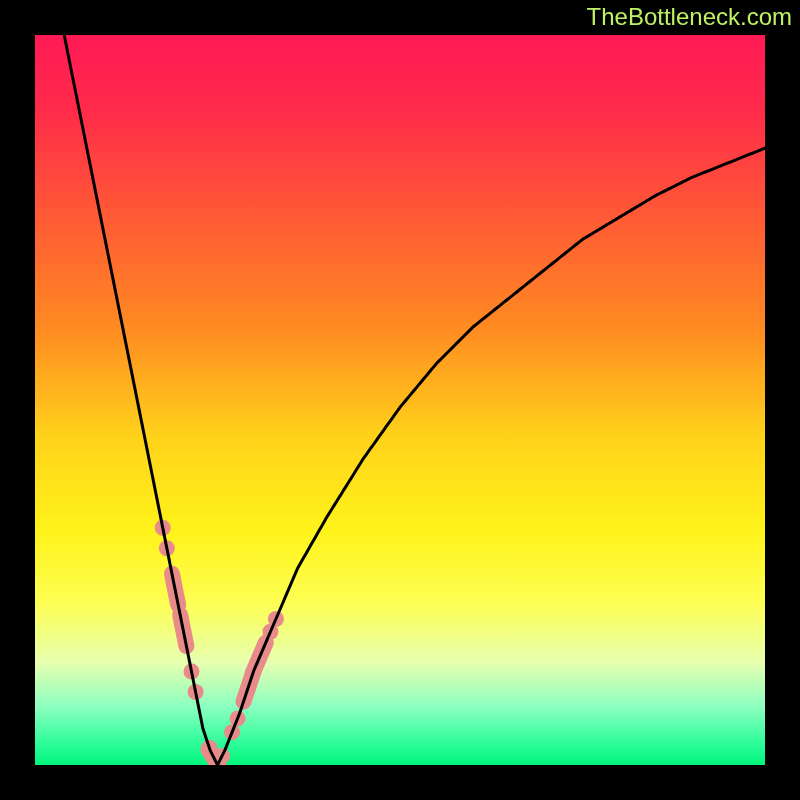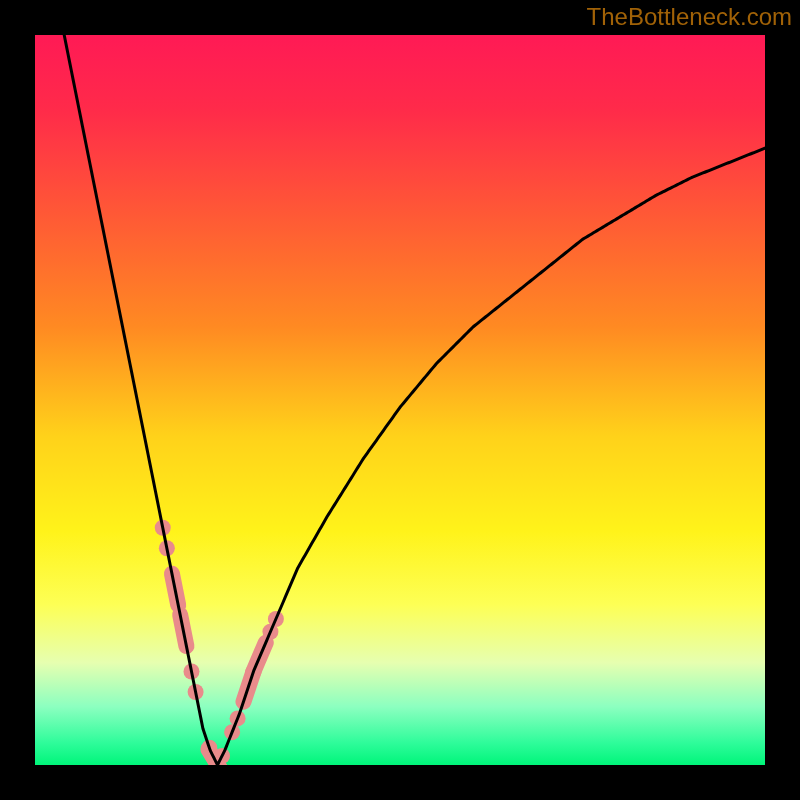--- a/index.html
+++ b/index.html
@@ -22,21 +22,21 @@
     width: 730px;
     height: 730px;
     overflow: hidden;
   }
   .watermark {
     position: absolute;
     top: 3px;
     right: 8px;
     font-family: Arial, sans-serif;
     font-size: 24px;
-    color: #a16207;
+    color: #bef264;
     z-index: 5;
     font-weight: 500;
   }
   svg {
     display: block;
   }
 </style>
 </head>
 <body>
 

